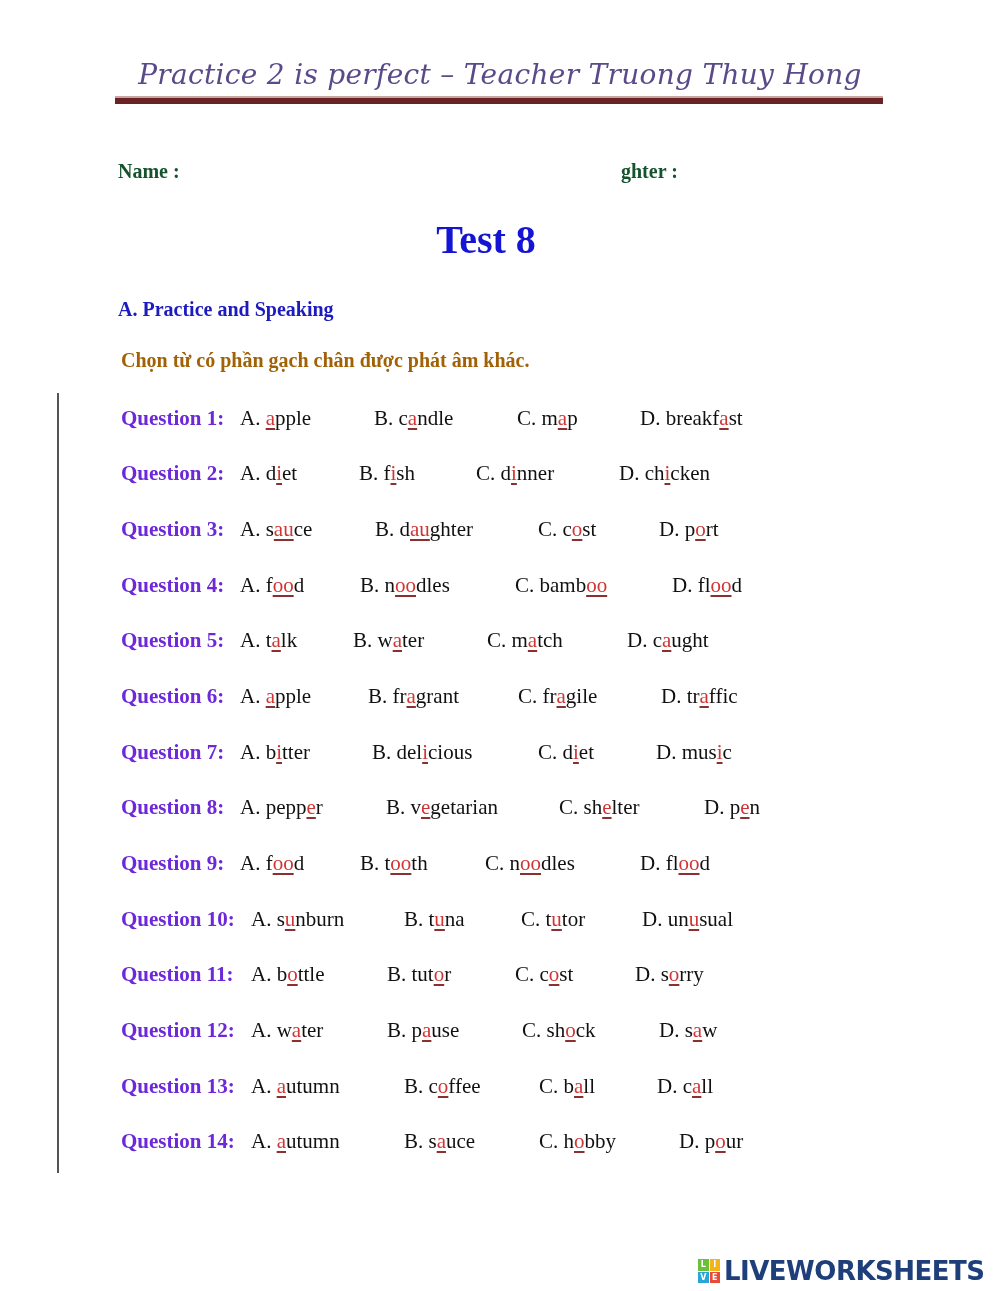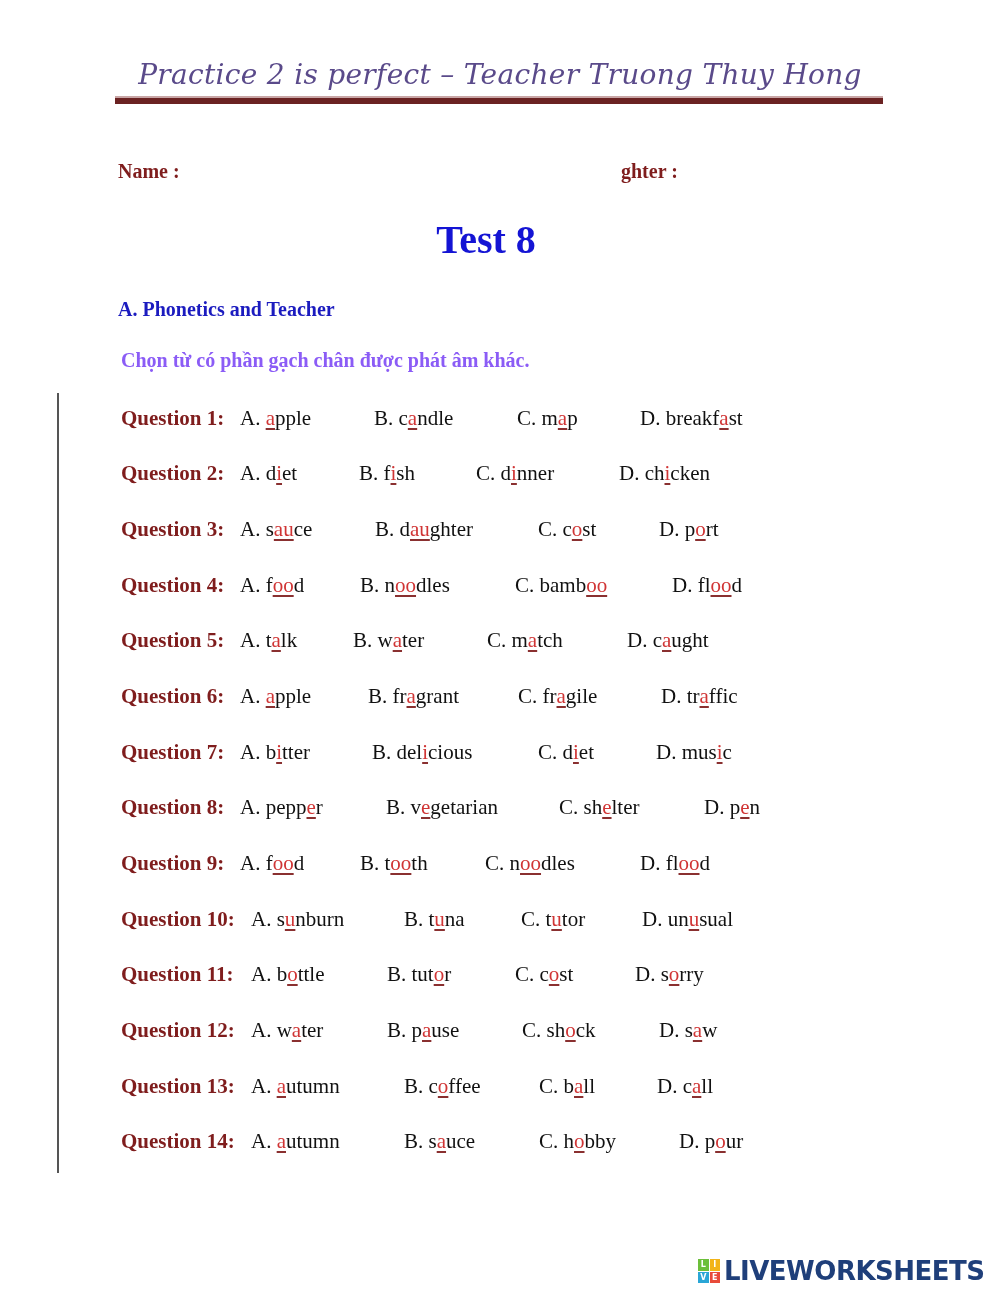--- a/index.html
+++ b/index.html
@@ -34,21 +34,21 @@
       height: 8px;
       background: #6b2222;
       border-top: 2px solid #c9a6a6;
       box-sizing: border-box;
     }
     .name-label, .class-label {
       position: absolute;
       top: 160px;
       font-weight: bold;
       font-size: 20px;
-      color: #7f1d1d;
+      color: #14532d;
     }
     .name-label { left: 118px; }
     .class-label { left: 621px; }
     .test-title {
       position: absolute;
       top: 216px;
       left: 0;
       width: 972px;
       text-align: center;
       font-weight: bold;
@@ -62,42 +62,42 @@
       font-weight: bold;
       font-size: 20px;
       color: #1b1bbf;
     }
     .instruction {
       position: absolute;
       top: 349px;
       left: 121px;
       font-weight: bold;
       font-size: 20px;
-      color: #8b5cf6;
+      color: #a16207;
     }
     .margin-line {
       position: absolute;
       left: 57px;
       top: 393px;
       width: 2px;
       height: 780px;
       background: #555555;
     }
     .question {
       position: absolute;
       left: 121px;
       font-size: 21px;
       color: #111111;
       white-space: nowrap;
       height: 28px;
       line-height: 28px;
     }
     .q-label {
       font-weight: bold;
-      color: #7f1d1d;
+      color: #6d28d9;
       display: inline-block;
     }
     .option {
       position: absolute;
       top: 0;
     }
     .ul {
       color: #d03535;
       text-decoration: underline;
       text-decoration-color: #8a3030;
@@ -146,21 +146,21 @@
 <div>
 
   <div class="header-title">Practice 2 is perfect – Teacher Truong Thuy Hong</div>
   <div class="header-rule"></div>
 
   <div class="name-label">Name :</div>
   <div class="class-label">ghter :</div>
 
   <div class="test-title">Test 8</div>
 
-  <div class="section-title">A. Phonetics and Teacher</div>
+  <div class="section-title">A. Practice and Speaking</div>
   <div class="instruction">Chọn từ có phần gạch chân được phát âm khác.</div>
 
   <div class="margin-line"></div>
 
   <div id="questions">
       <div class="question" style="top: 404px;"><span class="q-label">Question 1:</span><span class="option" style="left: 119px;"><span>A.</span> <span></span><span class="ul">a</span><span>pple</span></span><span class="option" style="left: 253px;"><span>B.</span> <span>c</span><span class="ul">a</span><span>ndle</span></span><span class="option" style="left: 396px;"><span>C.</span> <span>m</span><span class="ul">a</span><span>p</span></span><span class="option" style="left: 519px;"><span>D.</span> <span>breakf</span><span class="ul">a</span><span>st</span></span></div>
       <div class="question" style="top: 459px;"><span class="q-label">Question 2:</span><span class="option" style="left: 119px;"><span>A.</span> <span>d</span><span class="ul">i</span><span>et</span></span><span class="option" style="left: 238px;"><span>B.</span> <span>f</span><span class="ul">i</span><span>sh</span></span><span class="option" style="left: 355px;"><span>C.</span> <span>d</span><span class="ul">i</span><span>nner</span></span><span class="option" style="left: 498px;"><span>D.</span> <span>ch</span><span class="ul">i</span><span>cken</span></span></div>
       <div class="question" style="top: 515px;"><span class="q-label">Question 3:</span><span class="option" style="left: 119px;"><span>A.</span> <span>s</span><span class="ul">au</span><span>ce</span></span><span class="option" style="left: 254px;"><span>B.</span> <span>d</span><span class="ul">au</span><span>ghter</span></span><span class="option" style="left: 417px;"><span>C.</span> <span>c</span><span class="ul">o</span><span>st</span></span><span class="option" style="left: 538px;"><span>D.</span> <span>p</span><span class="ul">o</span><span>rt</span></span></div>
       <div class="question" style="top: 571px;"><span class="q-label">Question 4:</span><span class="option" style="left: 119px;"><span>A.</span> <span>f</span><span class="ul">oo</span><span>d</span></span><span class="option" style="left: 239px;"><span>B.</span> <span>n</span><span class="ul">oo</span><span>dles</span></span><span class="option" style="left: 394px;"><span>C.</span> <span>bamb</span><span class="ul">oo</span><span></span></span><span class="option" style="left: 551px;"><span>D.</span> <span>fl</span><span class="ul">oo</span><span>d</span></span></div>
       <div class="question" style="top: 626px;"><span class="q-label">Question 5:</span><span class="option" style="left: 119px;"><span>A.</span> <span>t</span><span class="ul">a</span><span>lk</span></span><span class="option" style="left: 232px;"><span>B.</span> <span>w</span><span class="ul">a</span><span>ter</span></span><span class="option" style="left: 366px;"><span>C.</span> <span>m</span><span class="ul">a</span><span>tch</span></span><span class="option" style="left: 506px;"><span>D.</span> <span>c</span><span class="ul">a</span><span>ught</span></span></div>

